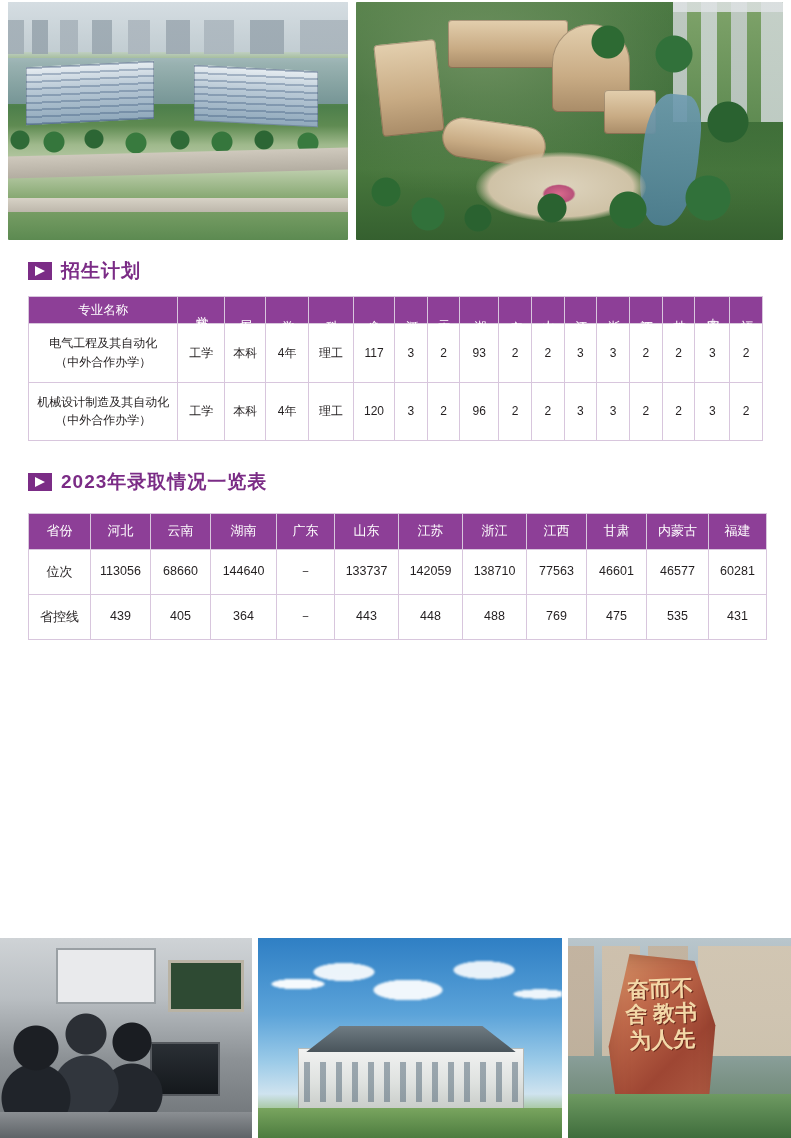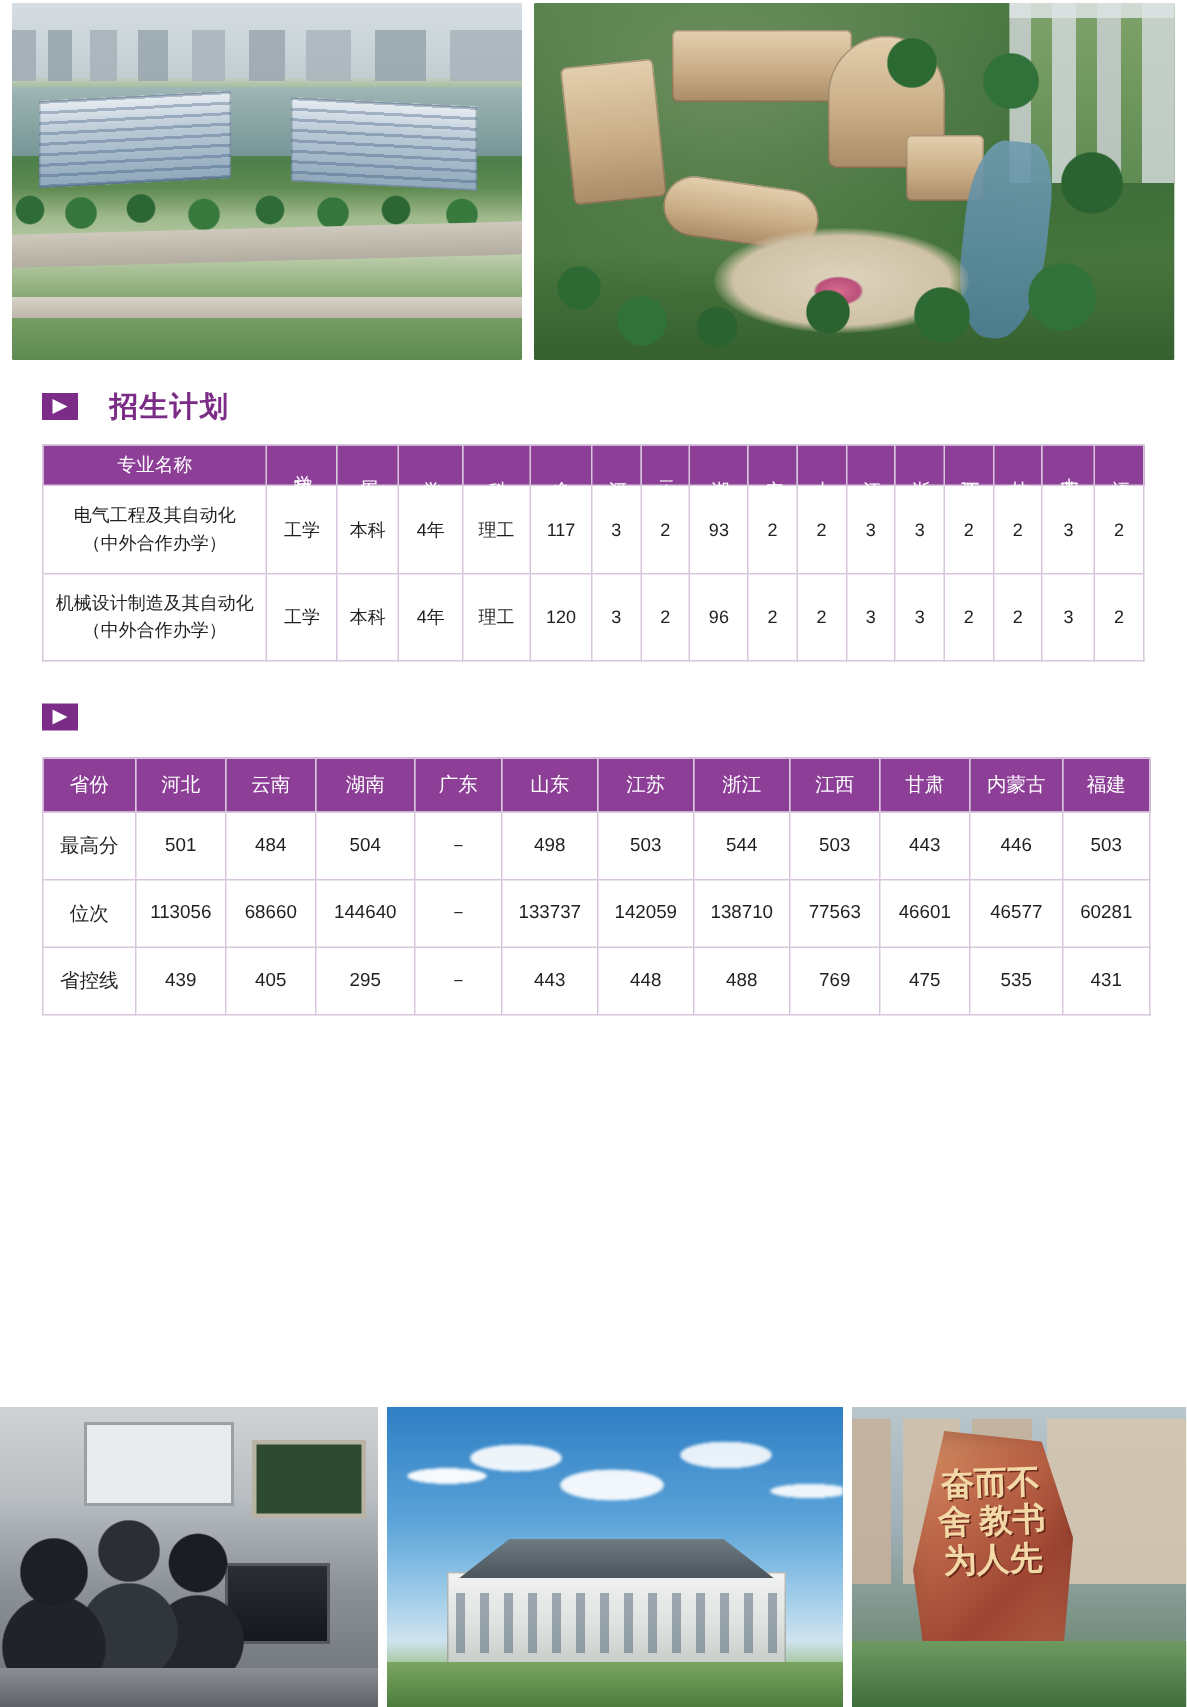--- a/index.html
+++ b/index.html
@@ -154,21 +154,21 @@
       radial-gradient(circle at 372px 120px, #2a6230 20px, transparent 21px),
       radial-gradient(circle at 352px 196px, #31713a 22px, transparent 23px),
       radial-gradient(circle at 272px 208px, #2d6a33 18px, transparent 19px),
       radial-gradient(circle at 196px 206px, #2a6230 14px, transparent 15px);
   }
 
   
   .section-head {
     display: flex;
     align-items: center;
-    gap: 21px;
+    gap: 9px;
     padding-left: 28px;
   }
   .tri-badge {
     width: 24px; height: 18px;
     background: #7b2c86;
     display: flex; align-items: center; justify-content: center;
     flex: none;
   }
   .tri-badge svg { display: block; }
   .section-title {
@@ -485,20 +485,21 @@
   </div>
 
   <div class="spacer-28"></div>
 
   <div class="section-head">
     <span class="tri-badge">
       <svg width="14" height="12" viewBox="0 0 14 12" aria-hidden="true">
         <polygon points="2,1 12,6 2,11" fill="#ffffff"></polygon>
       </svg>
     </span>
+    <span class="section-title">2023年录取情况一览表</span>
   </div>
 
   <div class="spacer-18"></div>
 
   <div class="table-wrap">
     <table id="adm-table">
       <colgroup>
         <col style="width:62px">
         <col style="width:60px">
         <col style="width:60px">
@@ -523,52 +524,38 @@
           <th>江苏</th>
           <th>浙江</th>
           <th>江西</th>
           <th>甘肃</th>
           <th>内蒙古</th>
           <th>福建</th>
         </tr>
       </thead>
       <tbody>
         <tr>
-          <td>最高分</td>
-          <td>501</td>
-          <td>484</td>
-          <td>504</td>
-          <td>－</td>
-          <td>498</td>
-          <td>503</td>
-          <td>544</td>
-          <td>503</td>
-          <td>443</td>
-          <td>446</td>
-          <td>503</td>
-        </tr>
-        <tr>
           <td>位次</td>
           <td>113056</td>
           <td>68660</td>
           <td>144640</td>
           <td>－</td>
           <td>133737</td>
           <td>142059</td>
           <td>138710</td>
           <td>77563</td>
           <td>46601</td>
           <td>46577</td>
           <td>60281</td>
         </tr>
         <tr>
           <td>省控线</td>
           <td>439</td>
           <td>405</td>
-          <td>295</td>
+          <td>364</td>
           <td>－</td>
           <td>443</td>
           <td>448</td>
           <td>488</td>
           <td>769</td>
           <td>475</td>
           <td>535</td>
           <td>431</td>
         </tr>
       </tbody>

